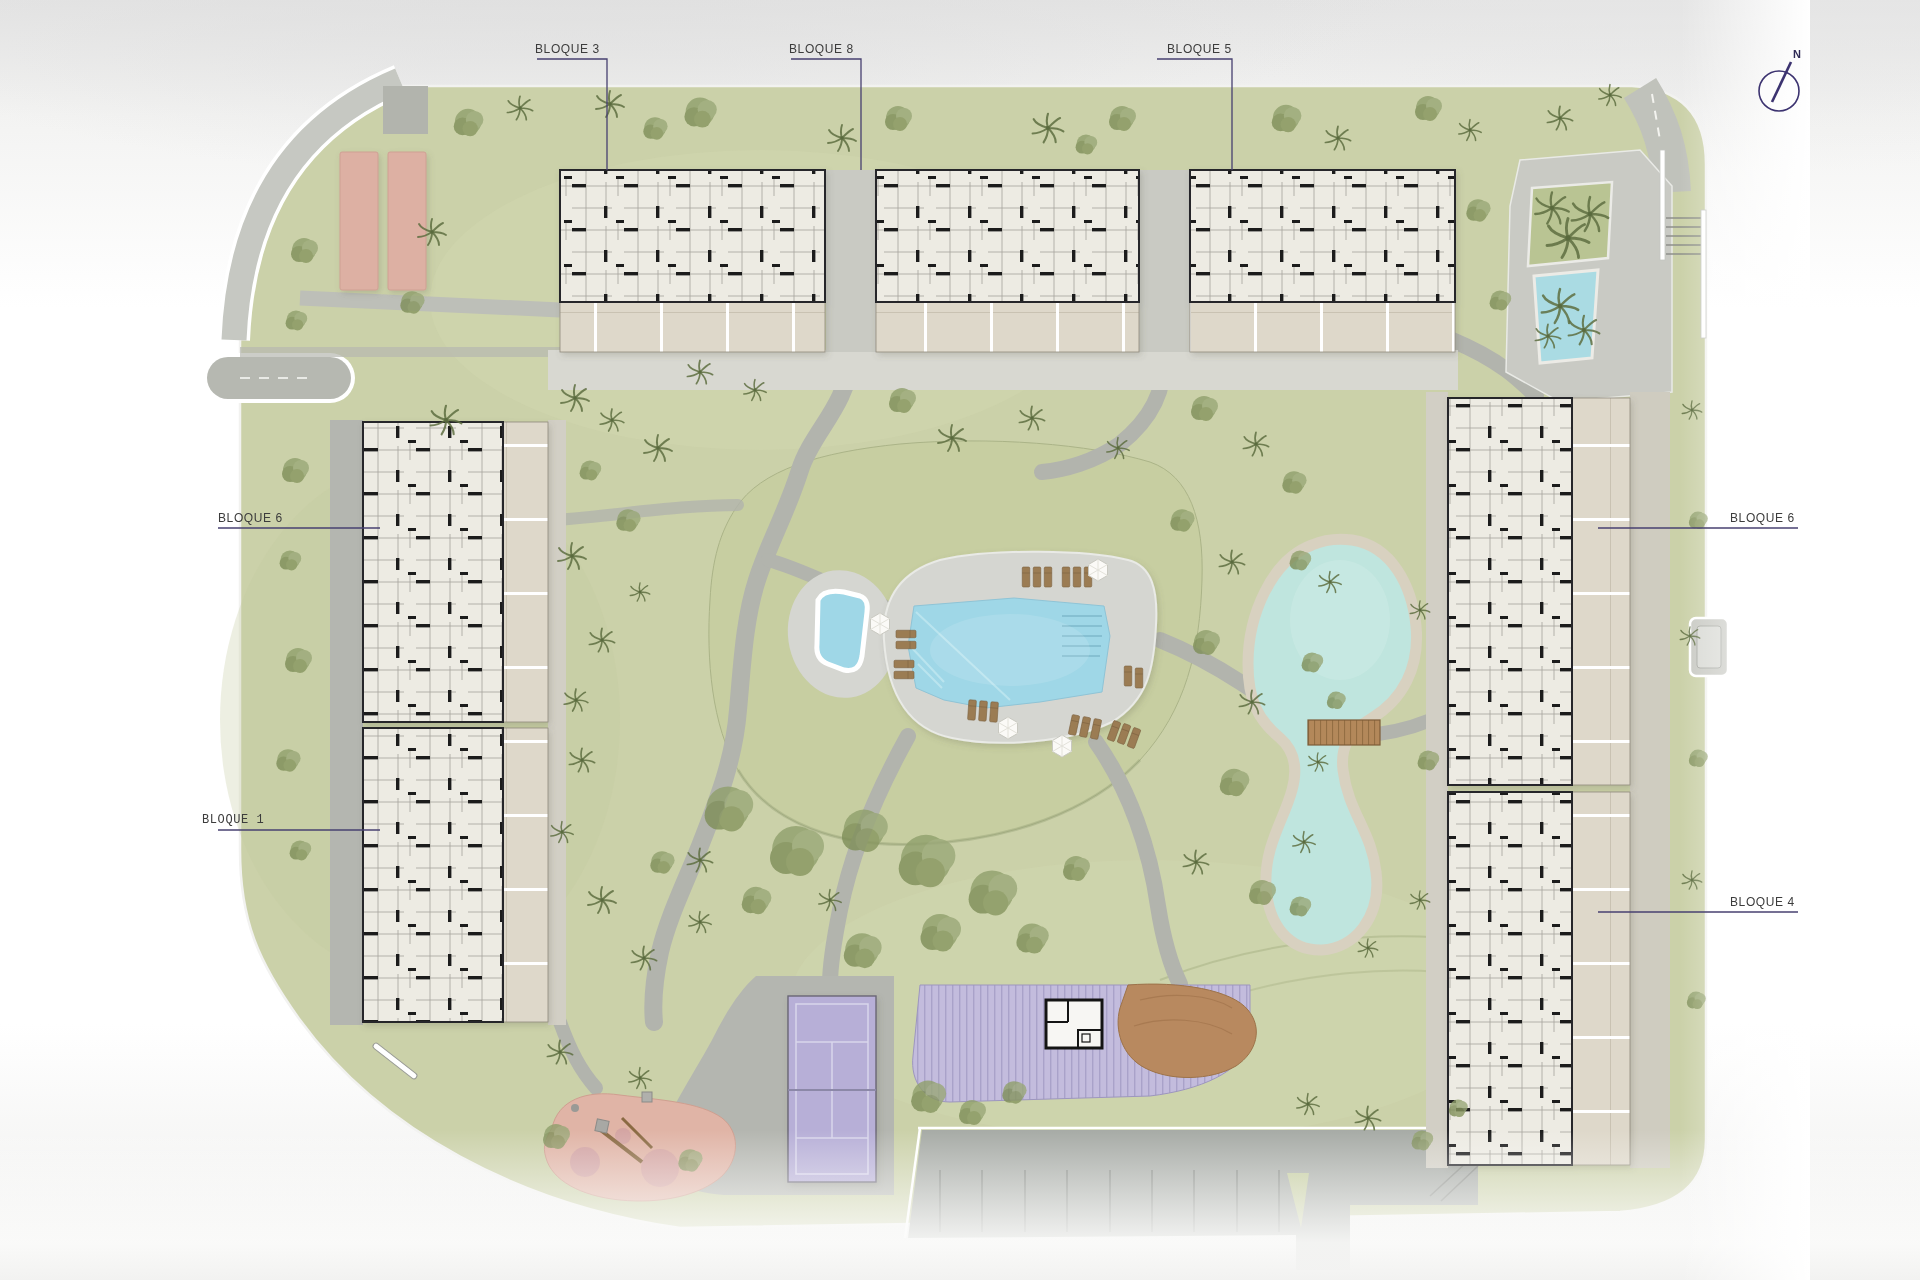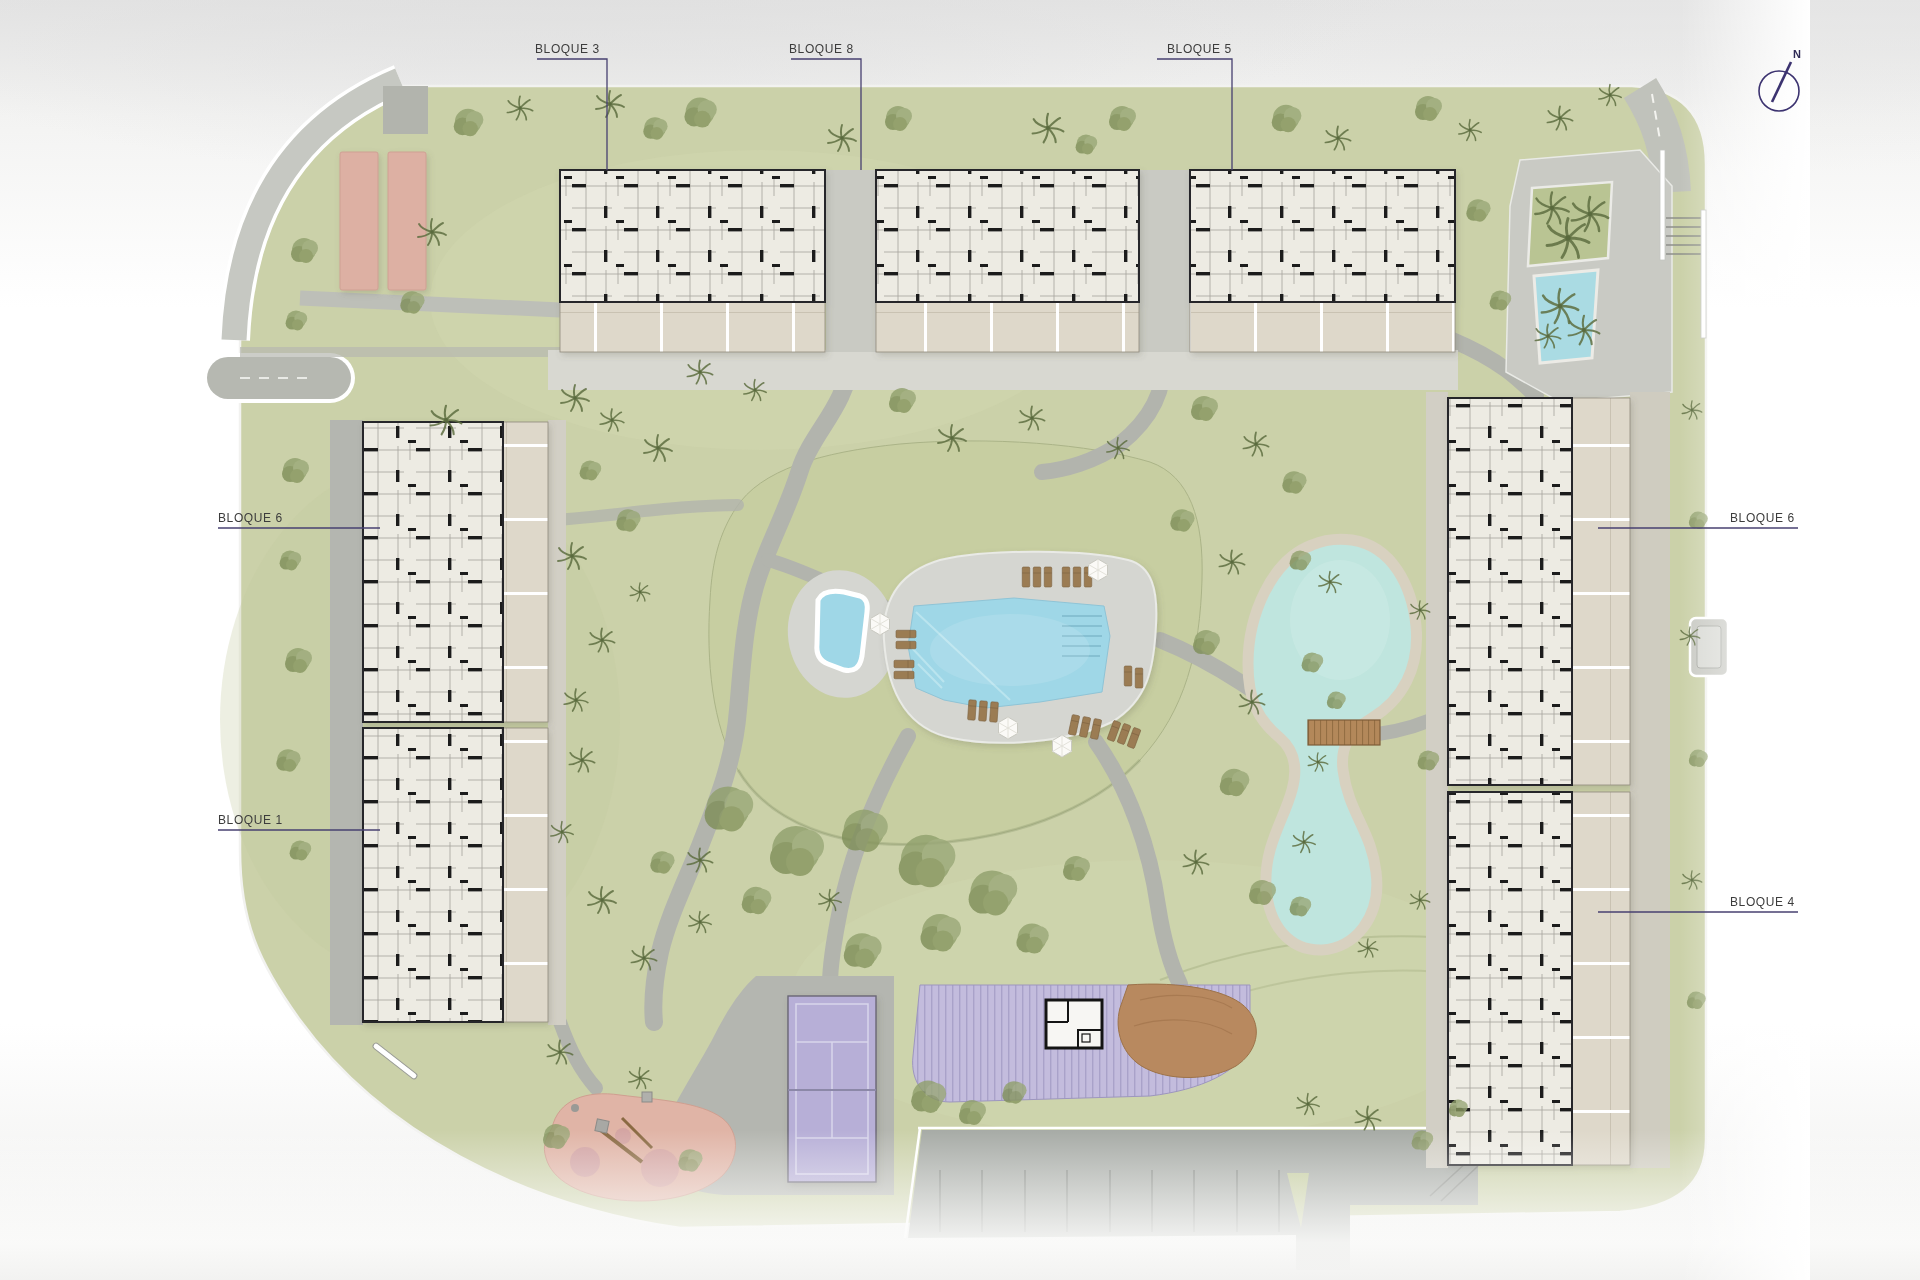--- a/index.html
+++ b/index.html
@@ -411,17 +411,17 @@
     <circle cx="1779" cy="91" r="20" fill="rgba(255,255,255,0.5)" stroke="#3c3370" stroke-width="1.6"></circle>
     <line x1="1772" y1="102" x2="1791" y2="62" stroke="#3c3370" stroke-width="2.6"></line>
     <text x="1793" y="58" font-family="Liberation Sans, sans-serif" font-size="11" font-weight="bold" fill="#2f2a55">N</text>
   </g>
 </svg>
 
 <div class="lbl" style="left:535px;top:42px;">BLOQUE 3</div>
 <div class="lbl" style="left:789px;top:42px;">BLOQUE 8</div>
 <div class="lbl" style="left:1155px;top:42px;margin-left:12px;">BLOQUE 5</div>
 <div class="lbl" style="left:218px;top:511px;">BLOQUE 6</div>
-<div class="lbl" style="left:218px;top:813px;">BLOQUE 1</div>
+<div class="lbl" style="left:202px;top:813px;font-family:Liberation Mono, monospace;">BLOQUE 1</div>
 <div class="lbl" style="left:1730px;top:511px;">BLOQUE 6</div>
 <div class="lbl" style="left:1730px;top:895px;">BLOQUE 4</div>
 
 </div>
 
 </body></html>

